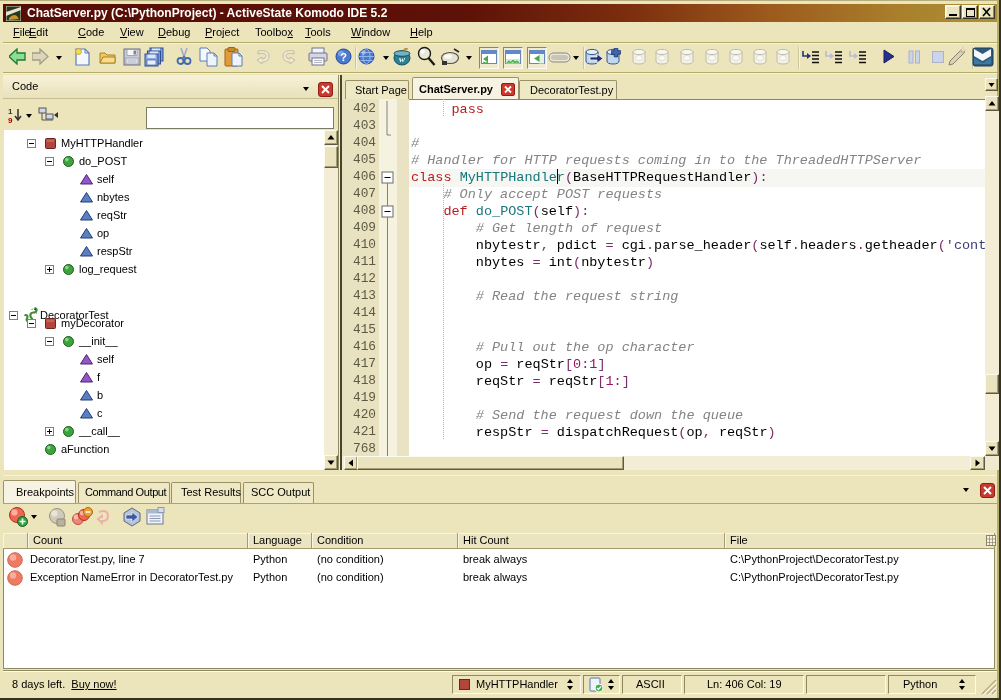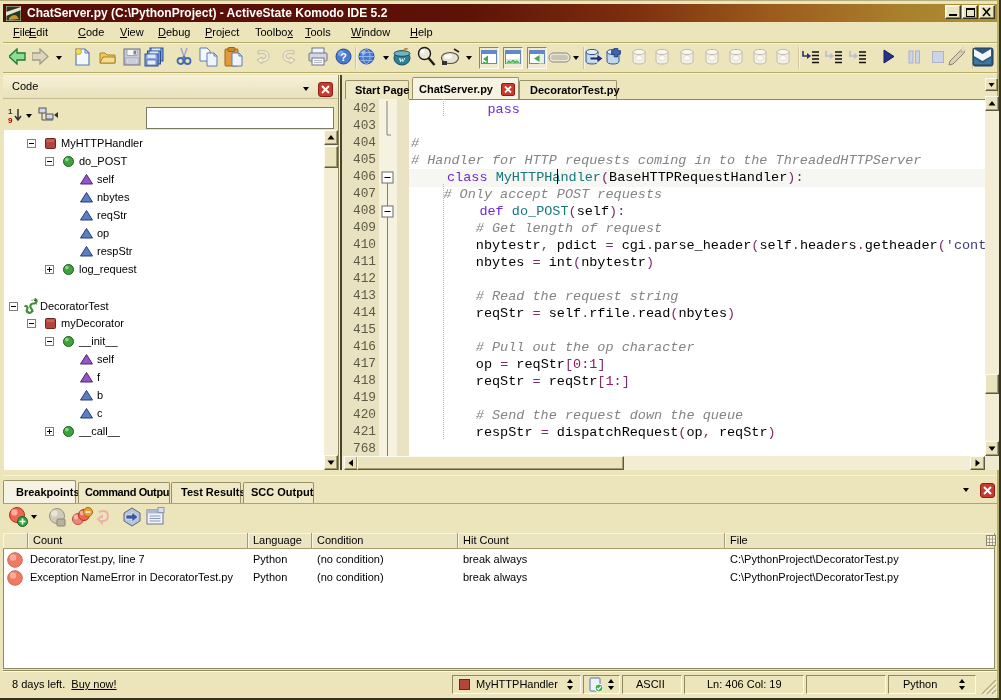--- a/index.html
+++ b/index.html
@@ -31,29 +31,29 @@
 .trow { position:absolute; height:18px; font-size:11px; color:#000; white-space:nowrap; }
 .trow .lbl { position:absolute; top:2px; }
 .pm { position:absolute; top:4px; width:9px; height:9px; background:#fff; border:1px solid #808080; }
 .pm i { position:absolute; left:1px; top:3px; width:5px; height:1px; background:#000; }
 .pm.plus b { position:absolute; left:3px; top:1px; width:1px; height:5px; background:#000; }
 .sbbtn { position:absolute; background:#ebe3bd;
   border-top:1px solid #fdfaf0; border-left:1px solid #fdfaf0;
   border-right:1px solid #5f5b42; border-bottom:1px solid #5f5b42;
   box-shadow:inset -1px -1px 0 #a39c74; }
 .tab { position:absolute; font-size:11px; color:#000;
-  background:#efe8c4; border:1px solid #9a9168; border-bottom:none; border-radius:2px 2px 0 0;font-weight:bold; }
+  background:#efe8c4; border:1px solid #9a9168; border-bottom:none; border-radius:2px 2px 0 0; }
 .tab .tx { position:absolute; top:3px; white-space:nowrap; }
 .tab.active { background:#f7f3e2; }
 .ln { position:absolute; text-align:right; font-size:12.8px; color:#5c5944;
   font-family:"Liberation Mono", monospace; width:34px; }
 .cl { position:absolute; font-size:13.5px; font-family:"Liberation Mono", monospace;
   white-space:pre; color:#000; line-height:17px; }
 .cmt { color:#848484; font-style:italic; }
-.kw { color:#6d28d9;margin-left:36px; }
+.kw { color:#b91c1c; }
 .cname { color:#16767c; }
 .num { color:#99145f; }
 .op { color:#7b2d6b; }
 .str { color:#3a3a78; }
 .th { position:absolute; height:16px; background:#ebe4c0; font-size:11px; color:#000;
   border-right:1px solid #a59c70; border-bottom:1px solid #a59c70;
   box-shadow:inset 1px 1px 0 #faf6e6; }
 .th .tx { position:absolute; left:5px; top:1px; }
 .sfield { position:absolute; height:19px; font-size:11px;
   border:1px solid; border-color:#8f8a60 #fdfaf0 #fdfaf0 #8f8a60; }
@@ -387,21 +387,21 @@
       <div class="pm plus" style="left:41px">
         <i></i>
         <b></b>
       </div>
       <svg class="abs" style="left:59px;top:3px" width="11" height="11">
         <circle cx="5.5" cy="5.5" r="5" fill="#3da43d" stroke="#1d5c1d"></circle>
         <circle cx="3.8" cy="3.6" r="1.8" fill="#8fd48f"></circle>
       </svg>
       <span class="lbl" style="left:75px">log_request</span>
     </div>
-<div class="trow" style="left:0;top:168px;width:264px">
+<div class="trow" style="left:0;top:177px;width:264px">
       <div class="pm" style="left:5px">
         <i></i>
       </div>
       <svg class="abs" style="left:19px;top:0px" width="15" height="16">
         <path d="M11.5 1 Q14 1.5 13.5 3.5 Q13 5.5 10.5 5.5 Q8 5.5 7.5 7.5 Q7 9.5 8.5 11 Q10 12.5 8.5 14 Q7 15.5 5 14.5 Q3 13.5 4 11.5 Q5 9.5 4 8.5 Q2.5 7.5 2 9" fill="none" stroke="#3f8f33" stroke-width="2.2"></path>
         <path d="M10 1.5 L8.5 3 M12.5 4.5 L13.5 6.5 M6 13 L4 14.5 M9 12 L10.5 13.5" stroke="#3f8f33" stroke-width="1"></path>
         <circle cx="12" cy="2.5" r="0.8" fill="#1a1a1a"></circle>
       </svg>
       <span class="lbl" style="left:36px">DecoratorTest</span>
     </div>
@@ -452,20 +452,27 @@
 <div class="trow" style="left:0;top:293px;width:320px">
       <div class="pm plus" style="left:41px">
         <i></i>
         <b></b>
       </div>
       <svg class="abs" style="left:59px;top:3px" width="11" height="11">
         <circle cx="5.5" cy="5.5" r="5" fill="#3da43d" stroke="#1d5c1d"></circle>
         <circle cx="3.8" cy="3.6" r="1.8" fill="#8fd48f"></circle>
       </svg>
       <span class="lbl" style="left:75px">__call__</span>
+    </div>
+<div class="trow" style="left:0;top:311px;width:320px">
+      <svg class="abs" style="left:41px;top:3px" width="11" height="11">
+        <circle cx="5.5" cy="5.5" r="5" fill="#3da43d" stroke="#1d5c1d"></circle>
+        <circle cx="3.8" cy="3.6" r="1.8" fill="#8fd48f"></circle>
+      </svg>
+      <span class="lbl" style="left:57px">aFunction</span>
     </div>
 </div>
 <div class="abs" style="left:338px;top:75px;width:1px;height:395px;background:#8f8a60"></div>
 <div class="abs" style="left:339px;top:75px;width:1px;height:395px;background:#f4efd9"></div>
 
 <div class="abs" style="left:324px;top:130px;width:14px;height:340px;background:#f3edd6"></div>
 <div class="sbbtn" style="left:324px;top:130px;width:14px;height:15px"></div>
 <svg class="abs" style="left:324px;top:130px" width="14" height="15">
     <path d="M7 5 L10.5 9.5 L3.5 9.5 Z" fill="#000"></path>
   </svg>
@@ -537,21 +544,20 @@
 <div class="cl" style="left:2px;top:36px"><span class="cmt">#</span></div>
 <div class="cl" style="left:2px;top:70px"><span class="kw">class</span><span> </span><span class="cname">MyHTTPHandler</span><span class="op">(</span><span>BaseHTTPRequestHandler</span><span class="op">)</span><span class="op">:</span></div>
 <div class="cl" style="left:2px;top:53px"><span class="cmt"># Handler for HTTP requests coming in to the ThreadedHTTPServer</span></div>
 <div class="cl" style="left:2px;top:87px"><span>    </span><span class="cmt"># Only accept POST requests</span></div>
 <div class="cl" style="left:2px;top:104px"><span>    </span><span class="kw">def</span><span> </span><span class="cname">do_POST</span><span class="op">(</span><span>self</span><span class="op">)</span><span class="op">:</span></div>
 <div class="cl" style="left:2px;top:121px"><span>        </span><span class="cmt"># Get length of request</span></div>
 <div class="cl" style="left:2px;top:138px"><span>        nbytestr</span><span class="op">,</span><span> pdict </span><span class="op">=</span><span> cgi</span><span class="op">.</span><span>parse_header</span><span class="op">(</span><span>self</span><span class="op">.</span><span>headers</span><span class="op">.</span><span>getheader</span><span class="op">(</span><span class="str">'conte</span></div>
 <div class="cl" style="left:2px;top:155px"><span>        nbytes </span><span class="op">=</span><span> int</span><span class="op">(</span><span>nbytestr</span><span class="op">)</span></div>
 <div class="cl" style="left:2px;top:172px"></div>
 <div class="cl" style="left:2px;top:189px"><span>        </span><span class="cmt"># Read the request string</span></div>
-<div class="cl" style="left:2px;top:206px"><span>        reqStr </span><span class="op">=</span><span> self</span><span class="op">.</span><span>rfile</span><span class="op">.</span><span>read</span><span class="op">(</span><span>nbytes</span><span class="op">)</span></div>
 <div class="cl" style="left:2px;top:223px"></div>
 <div class="cl" style="left:2px;top:240px"><span>        </span><span class="cmt"># Pull out the op character</span></div>
 <div class="cl" style="left:2px;top:257px"><span>        op </span><span class="op">=</span><span> reqStr</span><span class="op">[</span><span class="num">0</span><span class="op">:</span><span class="num">1</span><span class="op">]</span></div>
 <div class="cl" style="left:2px;top:274px"><span>        reqStr </span><span class="op">=</span><span> reqStr</span><span class="op">[</span><span class="num">1</span><span class="op">:</span><span class="op">]</span></div>
 <div class="cl" style="left:2px;top:291px"></div>
 <div class="cl" style="left:2px;top:308px"><span>        </span><span class="cmt"># Send the request down the queue</span></div>
 <div class="cl" style="left:2px;top:325px"><span>        respStr </span><span class="op">=</span><span> dispatchRequest</span><span class="op">(</span><span>op</span><span class="op">,</span><span> reqStr</span><span class="op">)</span></div>
 <div class="cl" style="left:2px;top:342px"></div>
 <div class="abs" style="left:148px;top:70px;width:1px;height:15px;background:#000"></div>
 </div>

